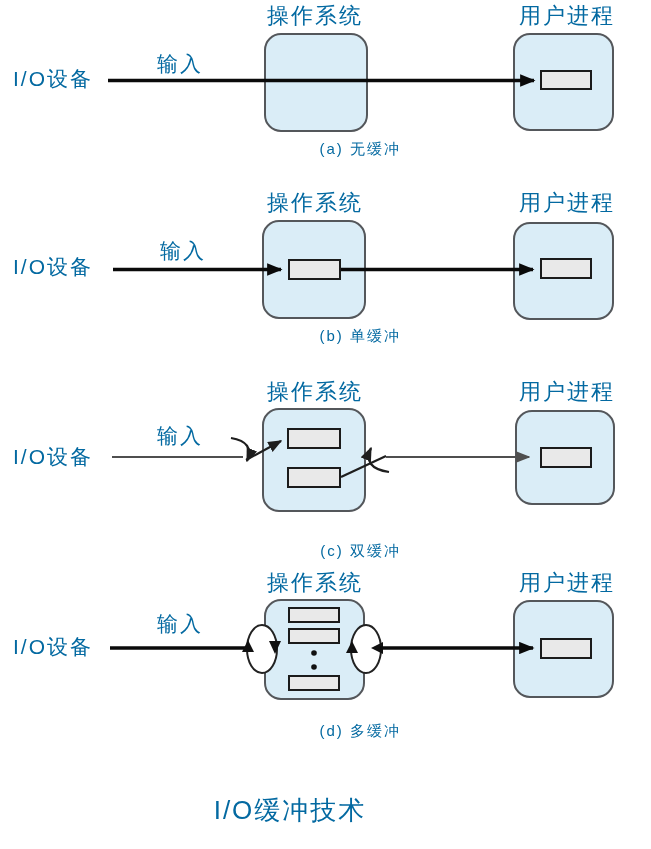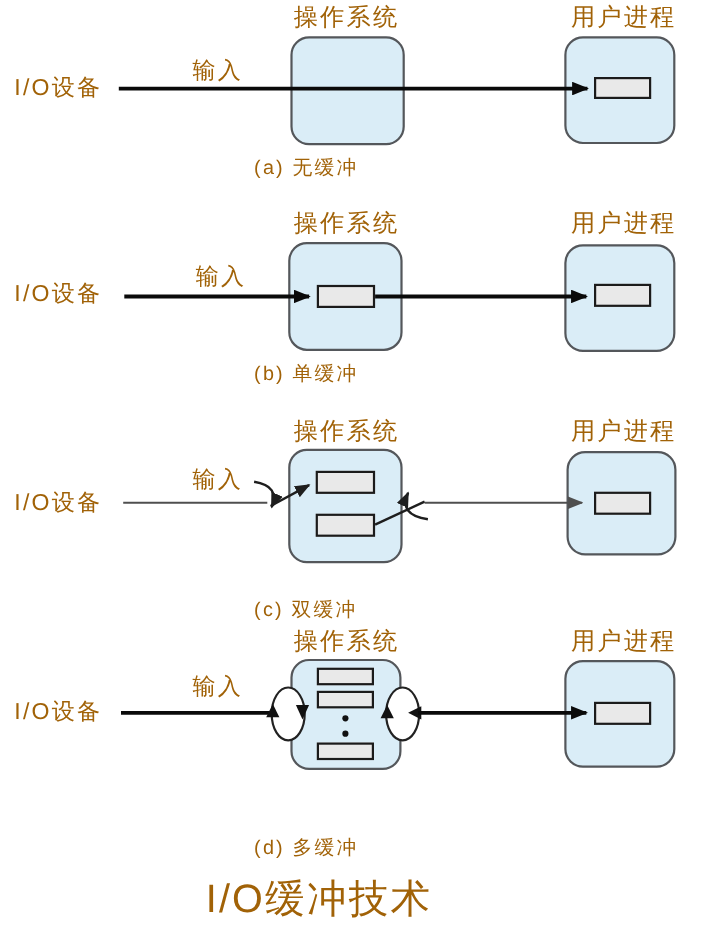--- a/index.html
+++ b/index.html
@@ -1,37 +1,37 @@
 <!DOCTYPE html>
 <html><head>
 <meta charset="utf-8">
 <style>
   html,body { margin:0; padding:0; background:#fff; }
   .canvas {
     position:relative; width:651px; height:849px; background:#ffffff;
     font-family:"Liberation Sans","DejaVu Sans",sans-serif;
-    color:#a16207; overflow:hidden;
+    color:#0369a1; overflow:hidden;
   }
   .abs { position:absolute; box-sizing:border-box; }
   .box {
     position:absolute; box-sizing:border-box;
     background:#daedf7; border:2.2px solid #54575b; border-radius:17px;
   }
   .buffer {
     position:absolute; box-sizing:border-box;
     background:#e9e9e9; border:2px solid #1b1b1b; z-index:1;
   }
   .lbl { position:absolute; white-space:nowrap; letter-spacing:2px; }
   .hdr { font-size:22px; width:140px; text-align:center; }
   .dev { font-size:21px; left:13px; }
-  .inp { font-size:21px; width:64px; text-align:right; }
-  .cap { font-size:18px; width:170px; text-align:left; left:231px; }
+  .inp { font-size:21px; width:64px; text-align:left; }
+  .cap { font-size:15px; width:170px; text-align:right; left:231px; }
   .title {
     position:absolute; left:150px; top:793px; width:280px;
-    font-size:36px; text-align:center; letter-spacing:2px;
+    font-size:26px; text-align:center; letter-spacing:2px;
   }
   svg.overlay { position:absolute; left:0; top:0; z-index:2; pointer-events:none; }
   .txt { z-index:3; }
   
   #box-os-a   { left:264px; top:33px;  width:104px; height:99px; }
   #box-usr-a  { left:513px; top:33px;  width:101px; height:98px; }
   #buf-usr-a  { left:540px; top:70px;  width:52px;  height:20px; }
   
   #box-os-b   { left:262px; top:220px; width:104px; height:99px; }
   #box-usr-b  { left:513px; top:222px; width:101px; height:98px; }
@@ -96,21 +96,21 @@
     <div class="lbl hdr abs txt" style="left:245px; top:568px;">操作系统</div>
     <div class="lbl hdr abs txt" style="left:497px; top:568px;">用户进程</div>
     <div class="box" id="box-os-d"></div>
     <div class="box" id="box-usr-d"></div>
     <div class="buffer" id="buf-os-d1"></div>
     <div class="buffer" id="buf-os-d2"></div>
     <div class="buffer" id="buf-os-d3"></div>
     <div class="buffer" id="buf-usr-d"></div>
     <div class="lbl dev abs txt" style="top:633px;">I/O设备</div>
     <div class="lbl inp abs txt" style="left:157px; top:610px;">输入</div>
-    <div class="lbl cap abs txt" style="top:758px;">(d) 多缓冲</div>
+    <div class="lbl cap abs txt" style="top:722px;">(d) 多缓冲</div>
   </div>
 
   <svg class="overlay" width="651" height="849" viewBox="0 0 651 849">
     <defs>
       <marker id="ahT" viewBox="0 0 10 8" refX="9" refY="4" markerWidth="4.4" markerHeight="3.6" orient="auto">
         <path d="M0,0 L10,4 L0,8 z" fill="#0a0a0a"></path>
       </marker>
       <marker id="ahM" viewBox="0 0 10 8" refX="9" refY="4" markerWidth="6.4" markerHeight="5.2" orient="auto">
         <path d="M0,0 L10,4 L0,8 z" fill="#1e1e1e"></path>
       </marker>

